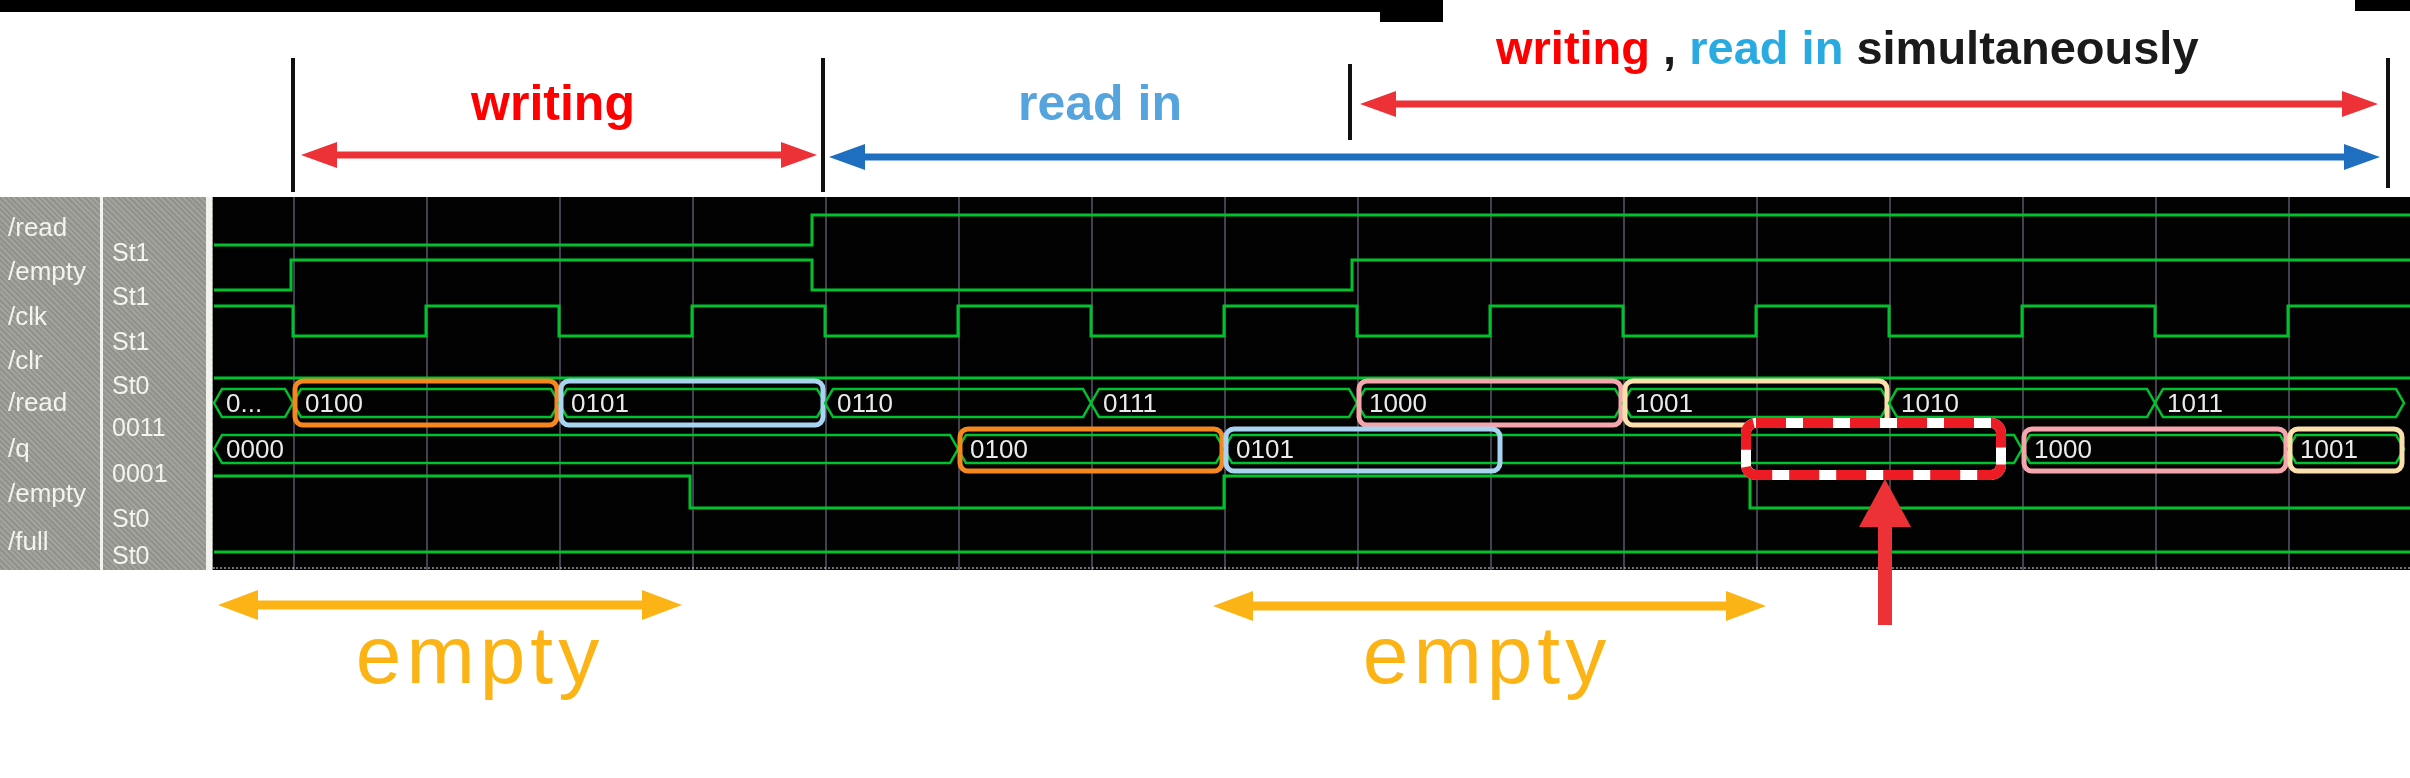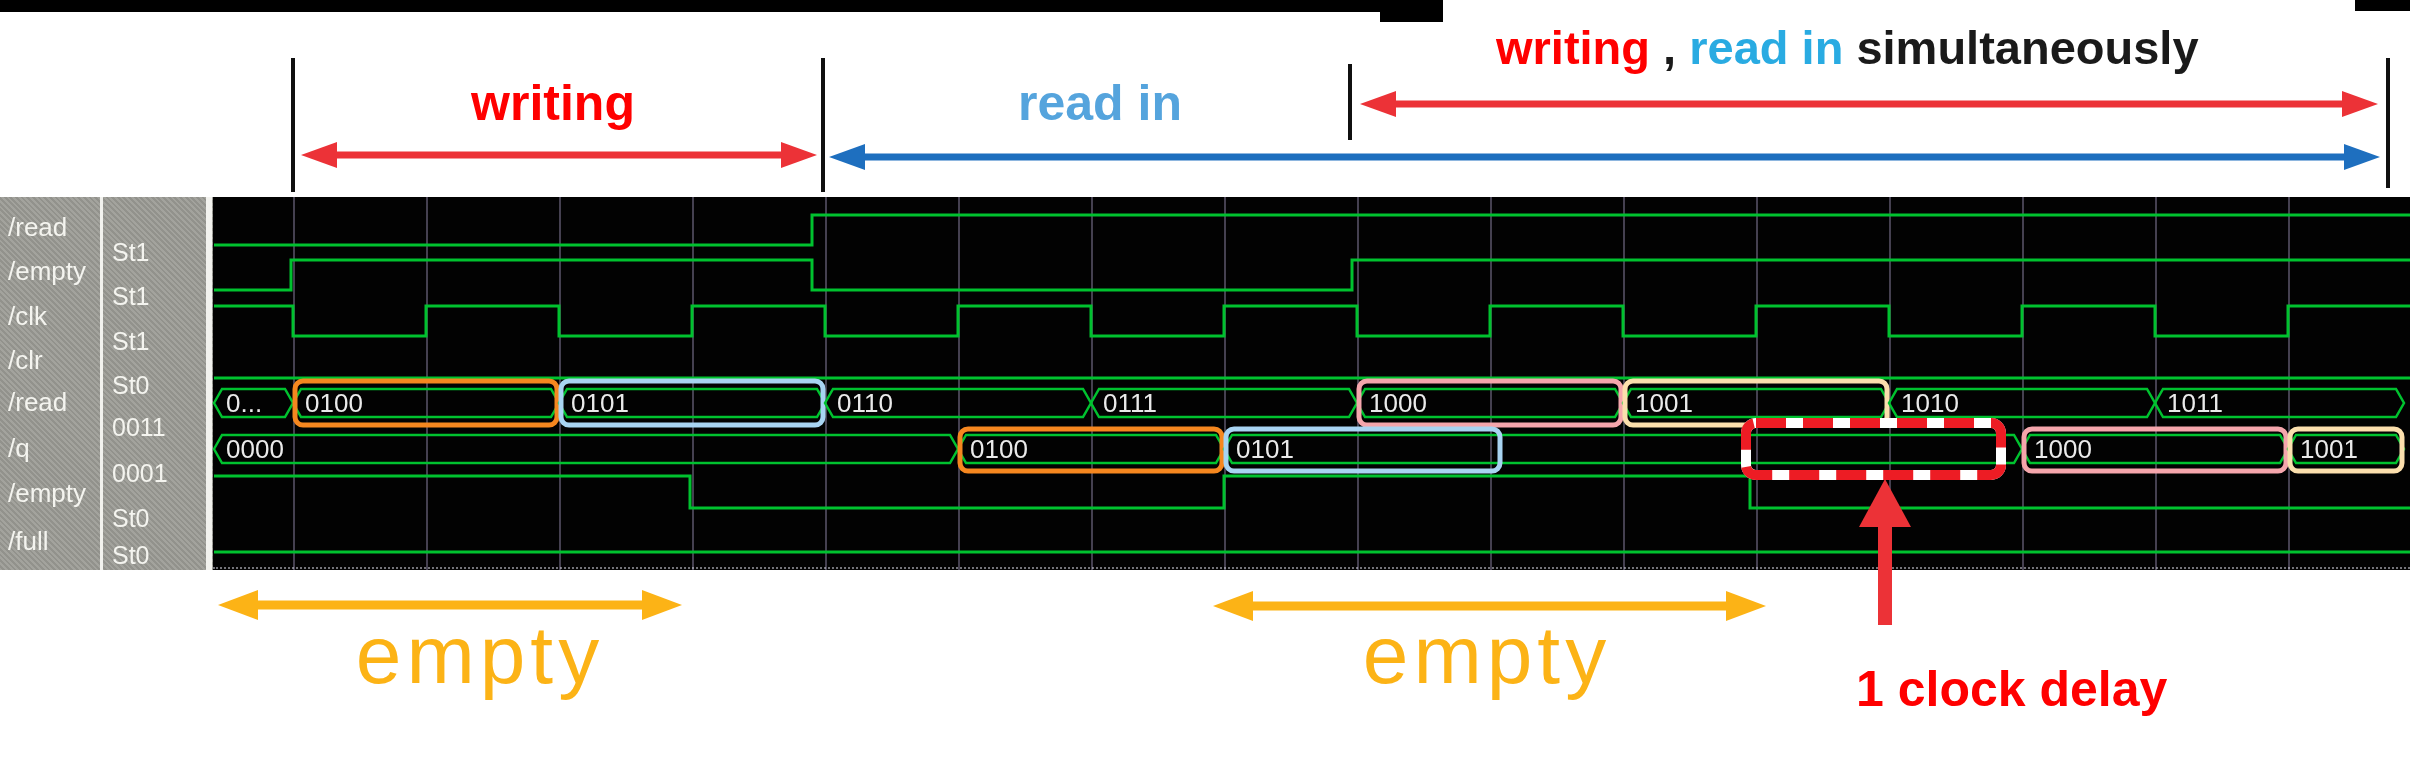--- a/index.html
+++ b/index.html
@@ -49,21 +49,20 @@
   <div class="phase-label" id="phase-writing" style="left: 553px; top: 78px; color: rgb(255, 0, 0);">writing</div>
   <div class="phase-label" id="phase-read-in" style="left: 1100px; top: 78px; color: rgb(85, 164, 221);">read in</div>
 
   <div id="panel-labels"></div>
   <div class="vsep" style="left:100px;width:3px;"></div>
   <div class="vsep" style="left:206px;width:6px;"></div>
   <div id="panel-wave"></div>
 
   <div class="empty-label" id="empty-left" style="left: 470px; top: 614px; color: rgb(252, 179, 22);">empty</div>
   <div class="empty-label" id="empty-right" style="left: 1477px; top: 614px; color: rgb(252, 179, 22);">empty</div>
-  <div id="delay-label" style="left: 1856px; top: 664px; color: rgb(255, 0, 0);">1 clock delay</div>
 
   <svg id="overlay" viewBox="0 0 2410 778" xmlns="http://www.w3.org/2000/svg">
       <line x1="293" y1="58" x2="293" y2="192" stroke="#101010" stroke-width="4" fill="none"></line>
       <line x1="823" y1="58" x2="823" y2="192" stroke="#101010" stroke-width="4" fill="none"></line>
       <line x1="1350" y1="64" x2="1350" y2="140" stroke="#101010" stroke-width="4" fill="none"></line>
       <line x1="2388" y1="58" x2="2388" y2="188" stroke="#101010" stroke-width="4" fill="none"></line>
       <line x1="331" y1="155" x2="787" y2="155" stroke="#ec3237" stroke-width="7" fill="none"></line>
       <polygon points="301,155 337,142 337,168" fill="#ec3237"></polygon>
       <polygon points="817,155 781,142 781,168" fill="#ec3237"></polygon>
       <line x1="859" y1="157" x2="2350" y2="157" stroke="#1e6fbf" stroke-width="7" fill="none"></line>

